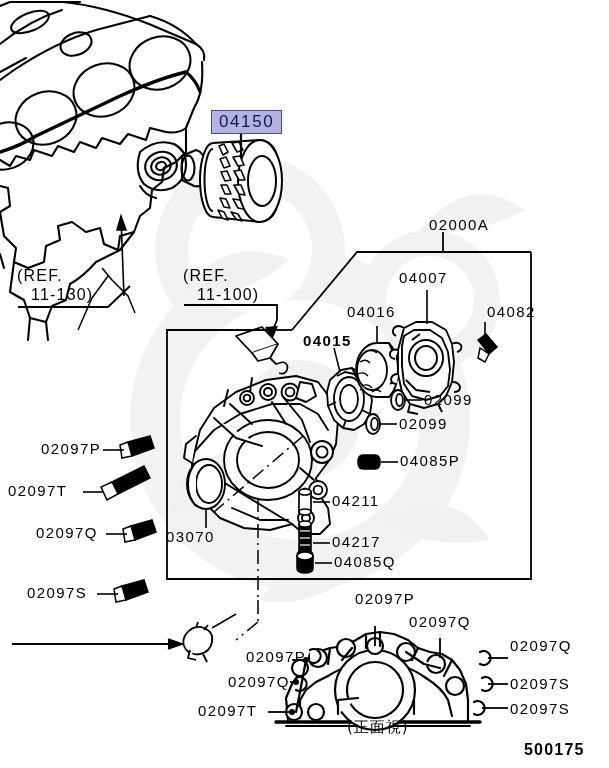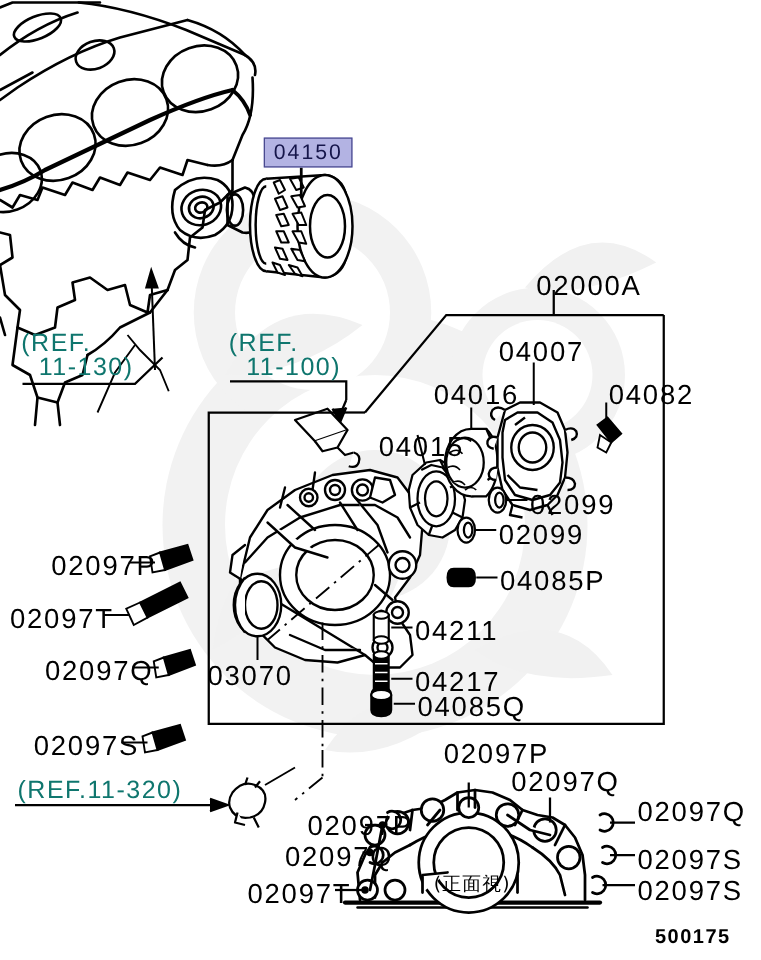--- a/index.html
+++ b/index.html
@@ -2,27 +2,27 @@
 <html><head>
 <meta charset="utf-8">
 <style>
   html,body{margin:0;padding:0;background:#ffffff;}
   body{width:609px;height:768px;position:relative;overflow:hidden;
        font-family:"Liberation Sans","DejaVu Sans",sans-serif;
        -webkit-font-smoothing:none;}
   #stage{position:absolute;left:0;top:0;width:565px;height:768px;}
   #stage svg{position:absolute;left:0;top:0;}
   .lbl{position:absolute;white-space:nowrap;color:#000;
-       font-size:22px;letter-spacing:1.4px;font-family:"Liberation Sans",sans-serif;}
+       font-size:15px;letter-spacing:1.4px;font-family:"Liberation Sans",sans-serif;}
   .lbl.jp{font-size:15px;letter-spacing:1px;font-family:"DejaVu Sans",sans-serif;}
   .lbl.code{font-size:16px;letter-spacing:1.2px;font-weight:bold;}
   .hl{position:absolute;background:#b3b3e3;border:1.6px solid #4a4a8f;
       color:#15154a;font-size:17px;letter-spacing:1.6px;
       padding:2px 7px 3px 7px;line-height:1;}
-  .refbox{position:absolute;color:#0f766e;font-size:20px;letter-spacing:1.2px;line-height:19px;}
+  .refbox{position:absolute;color:#000000;font-size:16px;letter-spacing:1.2px;line-height:19px;}
 </style>
 </head>
 <body>
 
 <div id="stage">
 
 <svg width="609" height="768" viewBox="0 0 609 768">
 
   <g opacity="1">
     <g fill="#f2f2f2" stroke="none">
@@ -410,27 +410,26 @@
 <div class="refbox" style="left:17px;top:266px;">
   <span>(REF.</span><br>
   <span style="margin-left:14px">11-130)</span>
 </div>
 
 <div class="refbox" style="left:183px;top:266px;">
   <span>(REF.</span><br>
   <span style="margin-left:14px">11-100)</span>
 </div>
 
-<div class="refbox" style="left:14px;top:623px;">(REF.11-320)</div>
 
 <div class="lbl" style="left:429px;top:216px;">02000A</div>
 <div class="lbl" style="left:399px;top:269px;">04007</div>
 <div class="lbl" style="left:461px;top:303px;margin-left:26px;">04082</div>
 <div class="lbl" style="left:347px;top:303px;">04016</div>
-<div class="lbl" style="left:303px;top:345px;">04015</div>
+<div class="lbl" style="left:303px;top:332px;font-weight:bold;">04015</div>
 
 <div class="lbl" style="left:424px;top:391px;">02099</div>
 <div class="lbl" style="left:399px;top:415px;">02099</div>
 <div class="lbl" style="left:400px;top:452px;text-align:center;">04085P</div>
 <div class="lbl" style="left:332px;top:492px;">04211</div>
 <div class="lbl" style="left:332px;top:533px;text-align:center;">04217</div>
 <div class="lbl" style="left:334px;top:553px;">04085Q</div>
 <div class="lbl" style="left:166px;top:528px;">03070</div>
 
 <div class="lbl" style="left:41px;top:440px;">02097P</div>
@@ -440,17 +439,17 @@
 
 <div class="lbl" style="left:355px;top:590px;">02097P</div>
 <div class="lbl" style="left:409px;top:613px;">02097Q</div>
 <div class="lbl" style="left:246px;top:648px;">02097P</div>
 <div class="lbl" style="left:228px;top:673px;">02097Q</div>
 <div class="lbl" style="left:198px;top:702px;">02097T</div>
 <div class="lbl" style="left:510px;top:637px;">02097Q</div>
 <div class="lbl" style="left:510px;top:675px;">02097S</div>
 <div class="lbl" style="left:510px;top:700px;">02097S</div>
 
-<div class="lbl jp" style="left:347px;top:698px;">(正面視)</div>
+<div class="lbl jp" style="left:347px;top:718px;">(正面視)</div>
 
 <div class="lbl code" style="left:524px;top:741px;">500175</div>
 
 </div>
 
 </body></html>

